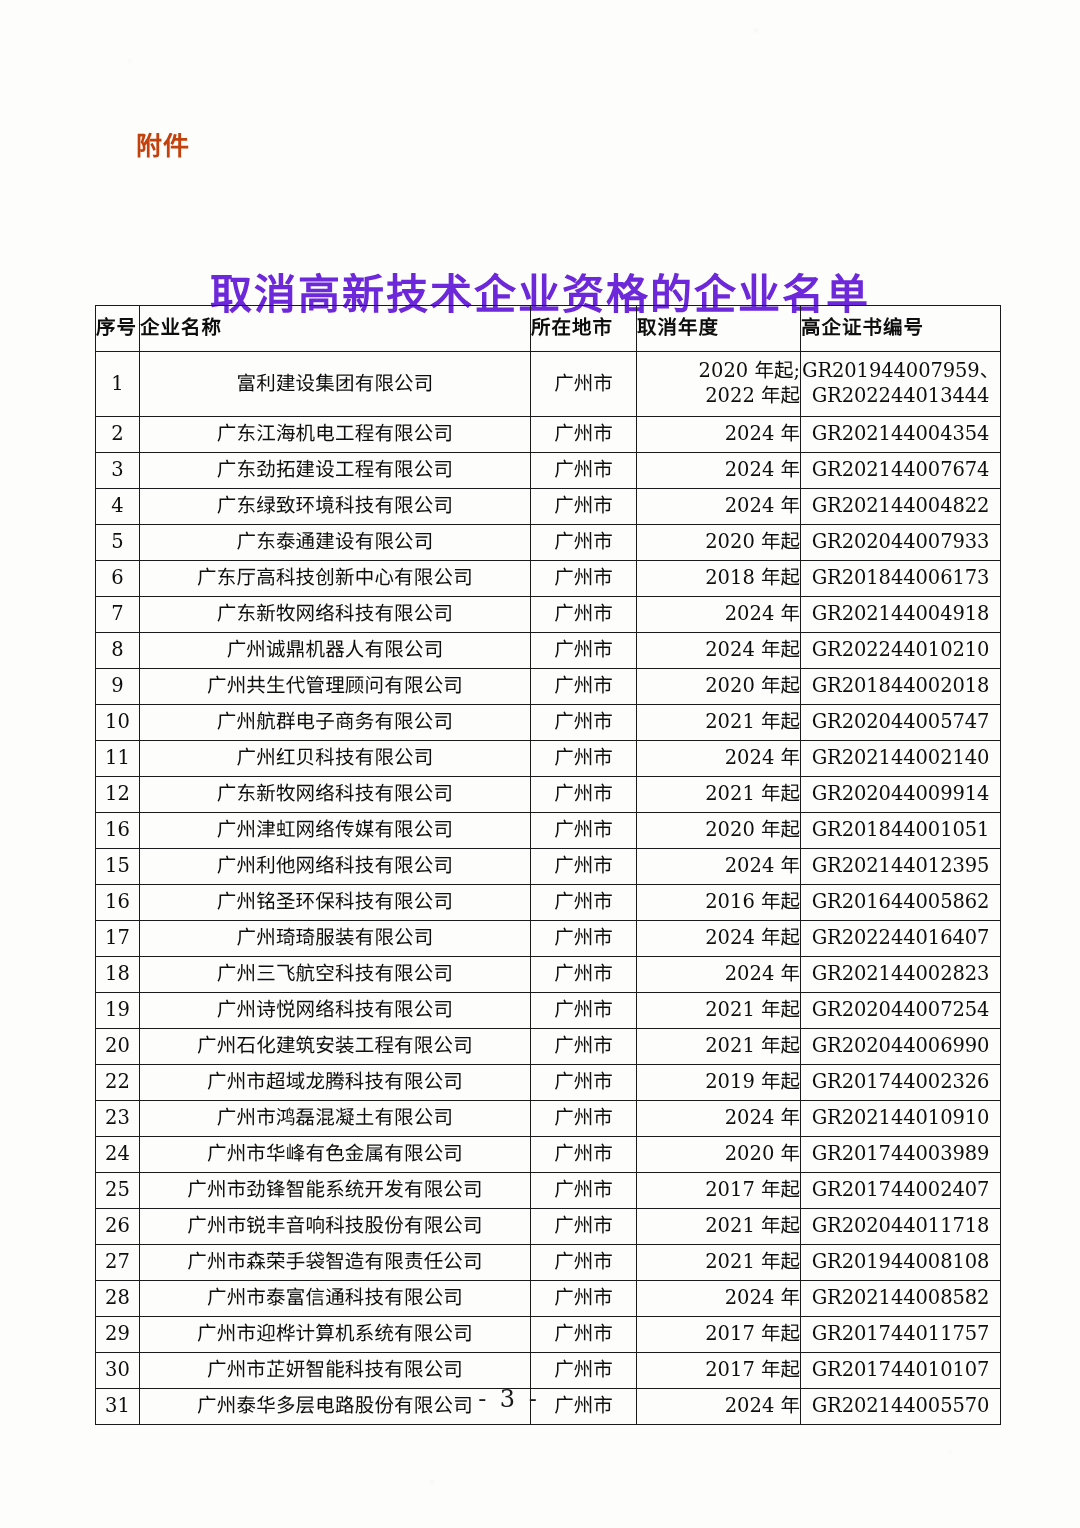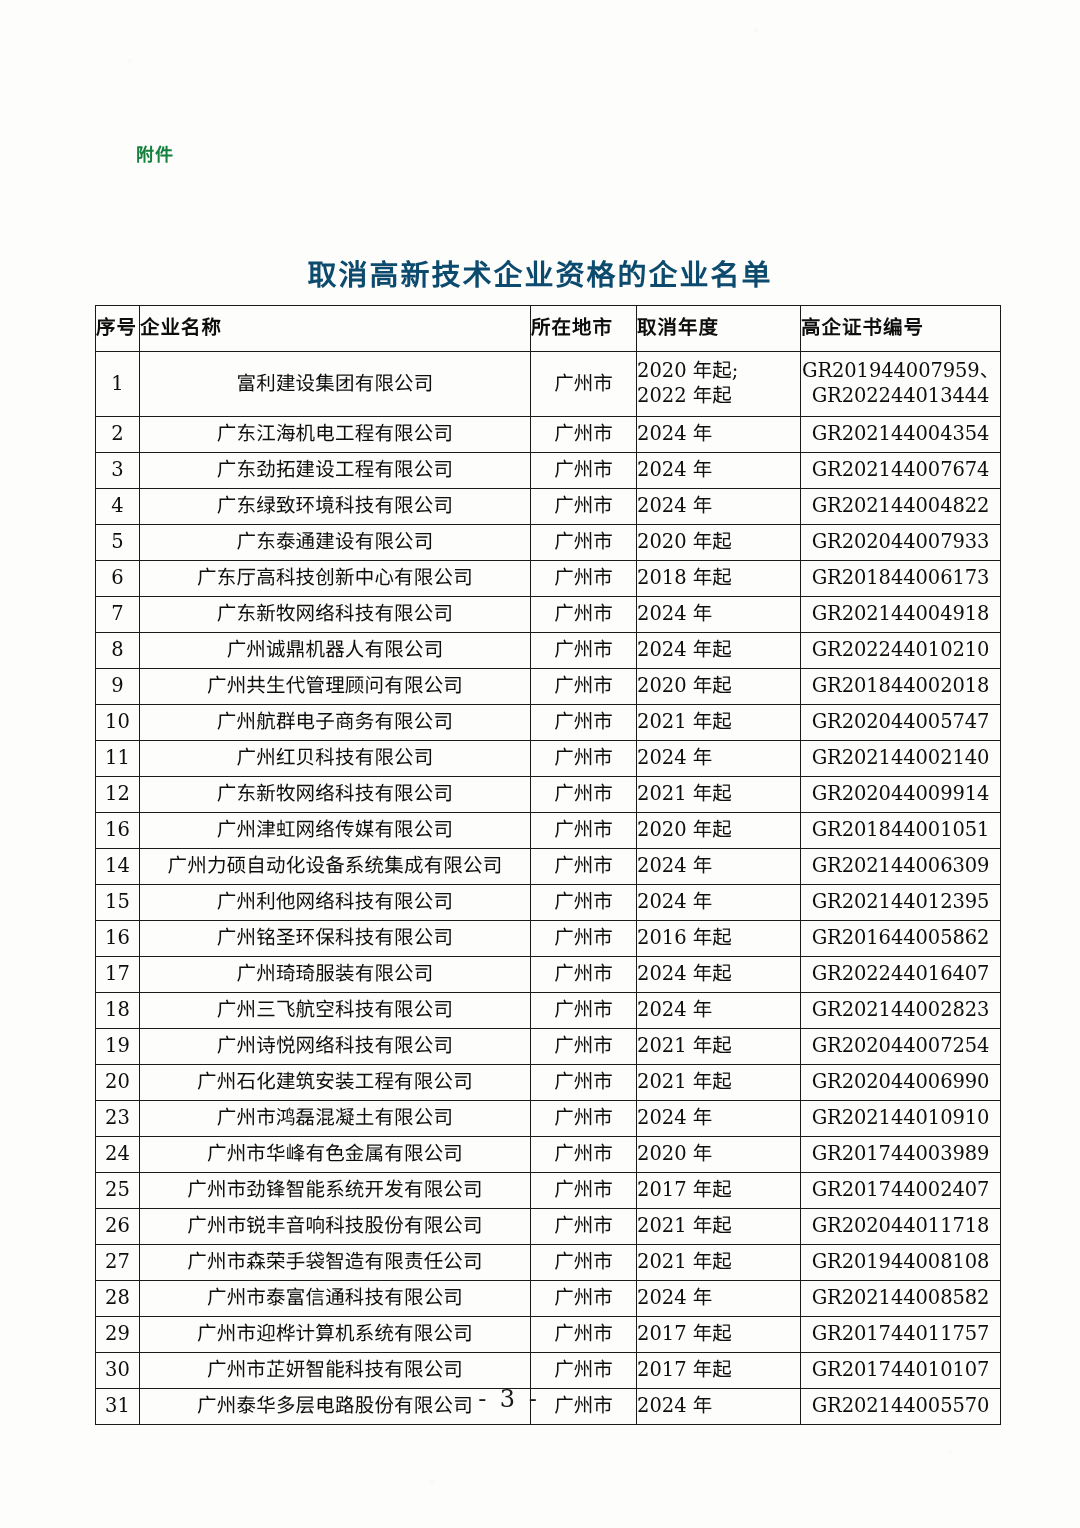--- a/index.html
+++ b/index.html
@@ -31,39 +31,39 @@
       radial-gradient(circle at 12% 4%, rgba(0,0,0,0.012) 0 2px, transparent 3px),
       radial-gradient(circle at 70% 2%, rgba(0,0,0,0.02) 0 1.5px, transparent 3px),
       radial-gradient(circle at 40% 97%, rgba(0,0,0,0.015) 0 2px, transparent 3px),
       radial-gradient(circle at 88% 95%, rgba(0,0,0,0.012) 0 1.5px, transparent 3px);
     pointer-events: none;
   }
 
   .attachment-label {
     position: absolute;
     left: 136px;
-    top: 140px;
+    top: 125px;
     font-family: "DejaVu Sans", "Liberation Sans", sans-serif;
     font-weight: bold;
-    font-size: 18px;
+    font-size: 26px;
     letter-spacing: 1px;
-    color: #15803d;
+    color: #c2410c;
   }
 
   .doc-title {
     position: absolute;
     left: 0;
     right: 0;
     top: 232px;
     text-align: center;
     font-family: "DejaVu Serif", "Liberation Serif", serif;
     font-weight: bold;
-    font-size: 29px;
+    font-size: 42px;
     letter-spacing: 2px;
-    color: #0c4a6e;
+    color: #6d28d9;
   }
 
   .table-wrap {
     position: absolute;
     left: 95px;
     top: 305px;
     width: 905px;
   }
 
   table.listing {
@@ -118,21 +118,21 @@
     white-space: nowrap;
   }
 
   td.city {
     text-align: center;
     font-family: "DejaVu Sans", "Liberation Sans", sans-serif;
     font-size: 19.5px;
   }
 
   td.year {
-    text-align: left;
+    text-align: right;
     font-family: "DejaVu Serif", "Liberation Serif", serif;
     font-size: 19.5px;
     white-space: pre-line;
   }
 
   td.cert {
     text-align: center;
     font-family: "DejaVu Serif", "Liberation Serif", serif;
     font-size: 19.5px;
     white-space: pre-line;
@@ -270,27 +270,20 @@
             <td class="cert">GR202044009914</td>
           </tr>
           <tr>
             <td class="idx">16</td>
             <td class="name">广州津虹网络传媒有限公司</td>
             <td class="city">广州市</td>
             <td class="year">2020 年起</td>
             <td class="cert">GR201844001051</td>
           </tr>
           <tr>
-            <td class="idx">14</td>
-            <td class="name">广州力硕自动化设备系统集成有限公司</td>
-            <td class="city">广州市</td>
-            <td class="year">2024 年</td>
-            <td class="cert">GR202144006309</td>
-          </tr>
-          <tr>
             <td class="idx">15</td>
             <td class="name">广州利他网络科技有限公司</td>
             <td class="city">广州市</td>
             <td class="year">2024 年</td>
             <td class="cert">GR202144012395</td>
           </tr>
           <tr>
             <td class="idx">16</td>
             <td class="name">广州铭圣环保科技有限公司</td>
             <td class="city">广州市</td>
@@ -317,20 +310,27 @@
             <td class="city">广州市</td>
             <td class="year">2021 年起</td>
             <td class="cert">GR202044007254</td>
           </tr>
           <tr>
             <td class="idx">20</td>
             <td class="name">广州石化建筑安装工程有限公司</td>
             <td class="city">广州市</td>
             <td class="year">2021 年起</td>
             <td class="cert">GR202044006990</td>
+          </tr>
+          <tr>
+            <td class="idx">22</td>
+            <td class="name">广州市超域龙腾科技有限公司</td>
+            <td class="city">广州市</td>
+            <td class="year">2019 年起</td>
+            <td class="cert">GR201744002326</td>
           </tr>
           <tr>
             <td class="idx">23</td>
             <td class="name">广州市鸿磊混凝土有限公司</td>
             <td class="city">广州市</td>
             <td class="year">2024 年</td>
             <td class="cert">GR202144010910</td>
           </tr>
           <tr>
             <td class="idx">24</td>

